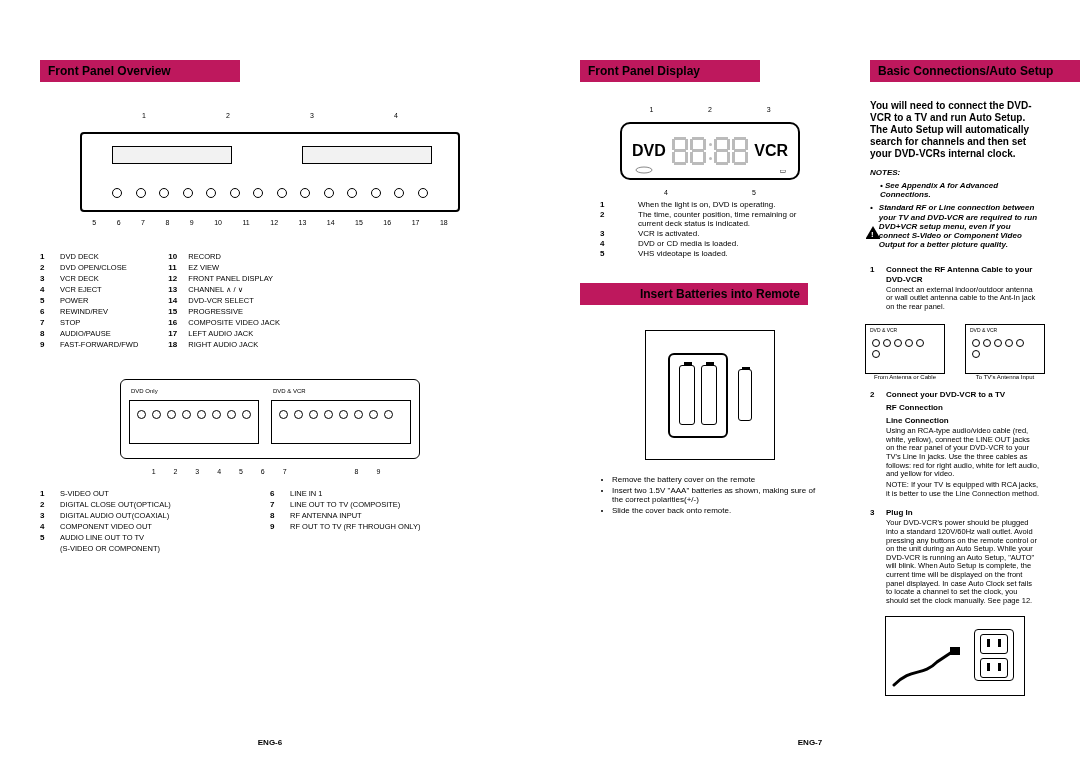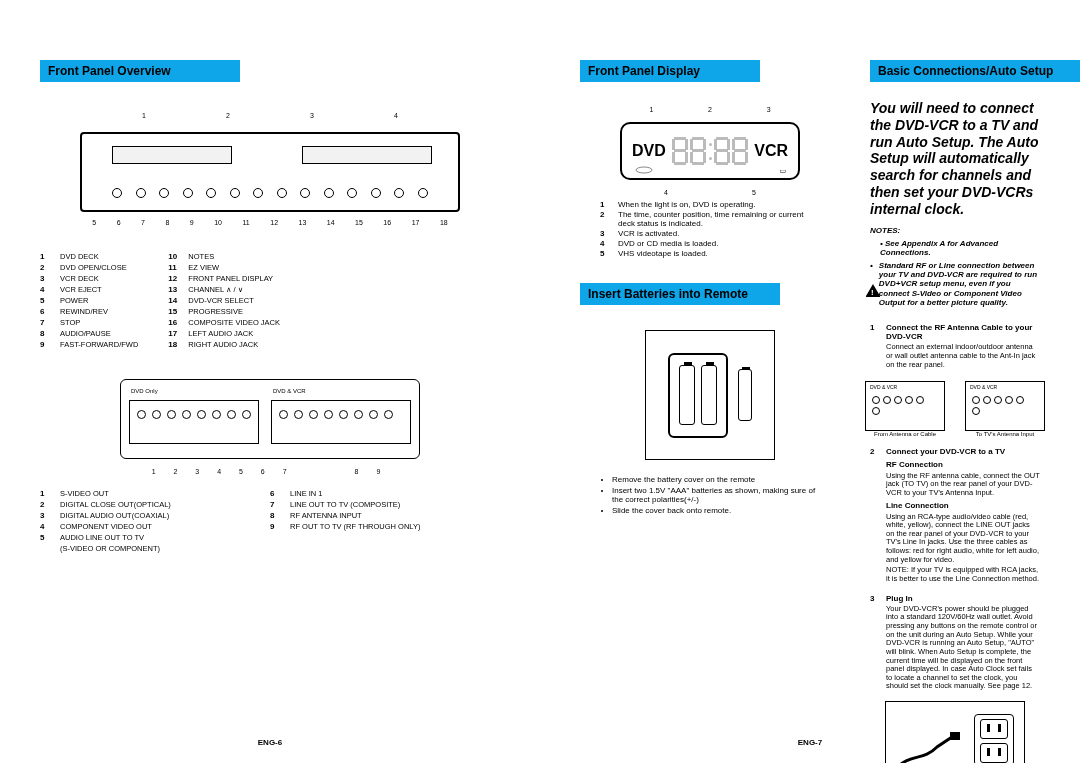--- a/index.html
+++ b/index.html
@@ -16,21 +16,21 @@
   .spread {
     display:flex;
     width:100%; height:100%;
   }
   .page {
     width:50%; height:100%;
     position:relative;
     padding:60px 40px 30px 40px;
   }
   .sec-title {
-    background:#0ea5e9;
+    background:#be185d;
     font-weight:bold;
     font-size:12px;
     padding:4px 8px;
     display:inline-block;
     width:200px;
     margin-bottom:10px;
   }
   .front-panel-diagram {
     width:380px; height:80px;
     border:2px solid #000;
@@ -112,21 +112,21 @@
   .display-icons {
     position:absolute; left:12px; bottom:3px; width:20px; height:10px;
   }
   .display-icons svg{width:20px;height:10px;}
   .display-box .right-icon {position:absolute; right:12px; bottom:3px; font-size:7px;}
   .disp-callouts-top {position:absolute; top:-18px; left:0; right:0; display:flex; justify-content:space-around; font-size:7px;}
   .disp-callouts-bot {position:absolute; bottom:-18px; left:0; right:0; display:flex; justify-content:space-around; font-size:7px;}
   .list-block { margin:0 20px; }
   .list-block .row { display:flex; gap:8px; margin:1px 0; align-items:flex-start;}
   .list-block .row .n{width:10px;font-weight:bold;}
-  .list-block .row .t{flex:1;}
+  .list-block .row .t{flex:1;margin-left:20px;}
   .batt-box {
     width:130px; height:130px; border:1px solid #000; margin:15px auto; position:relative;
     display:flex; align-items:center; justify-content:center; gap:10px;
   }
   .batt-box .holder {
     width:60px; height:85px; border:2px solid #000; border-radius:6px; display:flex; gap:6px; justify-content:center; align-items:center;
   }
   .batt-box .holder .cell {
     width:16px; height:60px; border:1px solid #000; border-radius:3px; position:relative;
   }
@@ -137,21 +137,21 @@
     width:14px; height:52px; border:1px solid #000; border-radius:3px; position:relative;
   }
   .batt-box .loose:before {content:"";position:absolute;top:-3px;left:3px;width:8px;height:3px;background:#000;}
   ul.notes { margin:0 20px; padding-left:12px; }
   ul.notes li { margin:2px 0; }
   .right-col {
     position:absolute; top:60px; left:320px; right:40px; bottom:30px;
     padding-left:10px;
   }
   .sec-title.wide { width:252px; }
-  .intro { font-style:italic; font-weight:bold; font-size:14px; margin:8px 0; line-height:1.2;}
+  .intro { font-weight:bold; font-size:10px; margin:8px 0; line-height:1.2;}
   .notlbl { font-style:italic; font-weight:bold; font-size:8px; margin-top:6px;}
   .note-item { font-style:italic; font-weight:bold; font-size:8px; margin:4px 0 4px 10px; line-height:1.15;}
   .warn-row { display:flex; gap:6px; align-items:flex-start; margin-top:4px;}
   .warn-icon {
     width:14px;height:12px;flex:none; position:relative; border-bottom:1px solid #000;
   }
   .warn-icon:before{
     content:""; position:absolute; left:0; bottom:0;
     border-left:7px solid transparent;border-right:7px solid transparent;border-bottom:12px solid #000;
   }
@@ -279,21 +279,21 @@
             <div class="t">AUDIO/PAUSE</div>
           </div>
           <div class="row">
             <div class="n">9</div>
             <div class="t">FAST-FORWARD/FWD</div>
           </div>
         </div>
       <div class="col" id="front-leg-b">
           <div class="row">
             <div class="n">10</div>
-            <div class="t">NOTES</div>
+            <div class="t">RECORD</div>
           </div>
           <div class="row">
             <div class="n">11</div>
             <div class="t">EZ VIEW</div>
           </div>
           <div class="row">
             <div class="n">12</div>
             <div class="t">FRONT PANEL DISPLAY</div>
           </div>
           <div class="row">
@@ -474,21 +474,21 @@
             <div class="n">4</div>
             <div class="t">DVD or CD media is loaded.</div>
           </div>
           <div class="row">
             <div class="n">5</div>
             <div class="t">VHS videotape is loaded.</div>
           </div>
         </div>
 
       <div style="height:24px"></div>
-      <div class="sec-title" style="width:200px;">Insert Batteries into Remote</div>
+      <div class="sec-title" style="width:228px;text-align:right;">Insert Batteries into Remote</div>
 
       <div class="batt-box">
         <div class="holder">
           <div class="cell"></div>
           <div class="cell"></div>
         </div>
         <div class="loose"></div>
       </div>
 
       <ul class="notes" id="batt-notes">
@@ -549,21 +549,20 @@
           </div>
           <div class="conn-cap">To TV's Antenna Input</div>
         </div>
       </div>
 
       <div class="step">
         <div class="n">2</div>
         <div class="body">
           <div class="head">Connect your DVD-VCR to a TV</div>
           <div class="sub">RF Connection</div>
-          <p>Using the RF antenna cable, connect the OUT jack (TO TV) on the rear panel of your DVD-VCR to your TV's Antenna Input.</p>
           <div class="sub">Line Connection</div>
           <p>Using an RCA-type audio/video cable (red, white, yellow), connect the LINE OUT jacks on the rear panel of your DVD-VCR to your TV's Line In jacks. Use the three cables as follows: red for right audio, white for left audio, and yellow for video.</p>
           <p>NOTE: If your TV is equipped with RCA jacks, it is better to use the Line Connection method.</p>
         </div>
       </div>
 
       <div class="step">
         <div class="n">3</div>
         <div class="body">
           <div class="head">Plug In</div>

